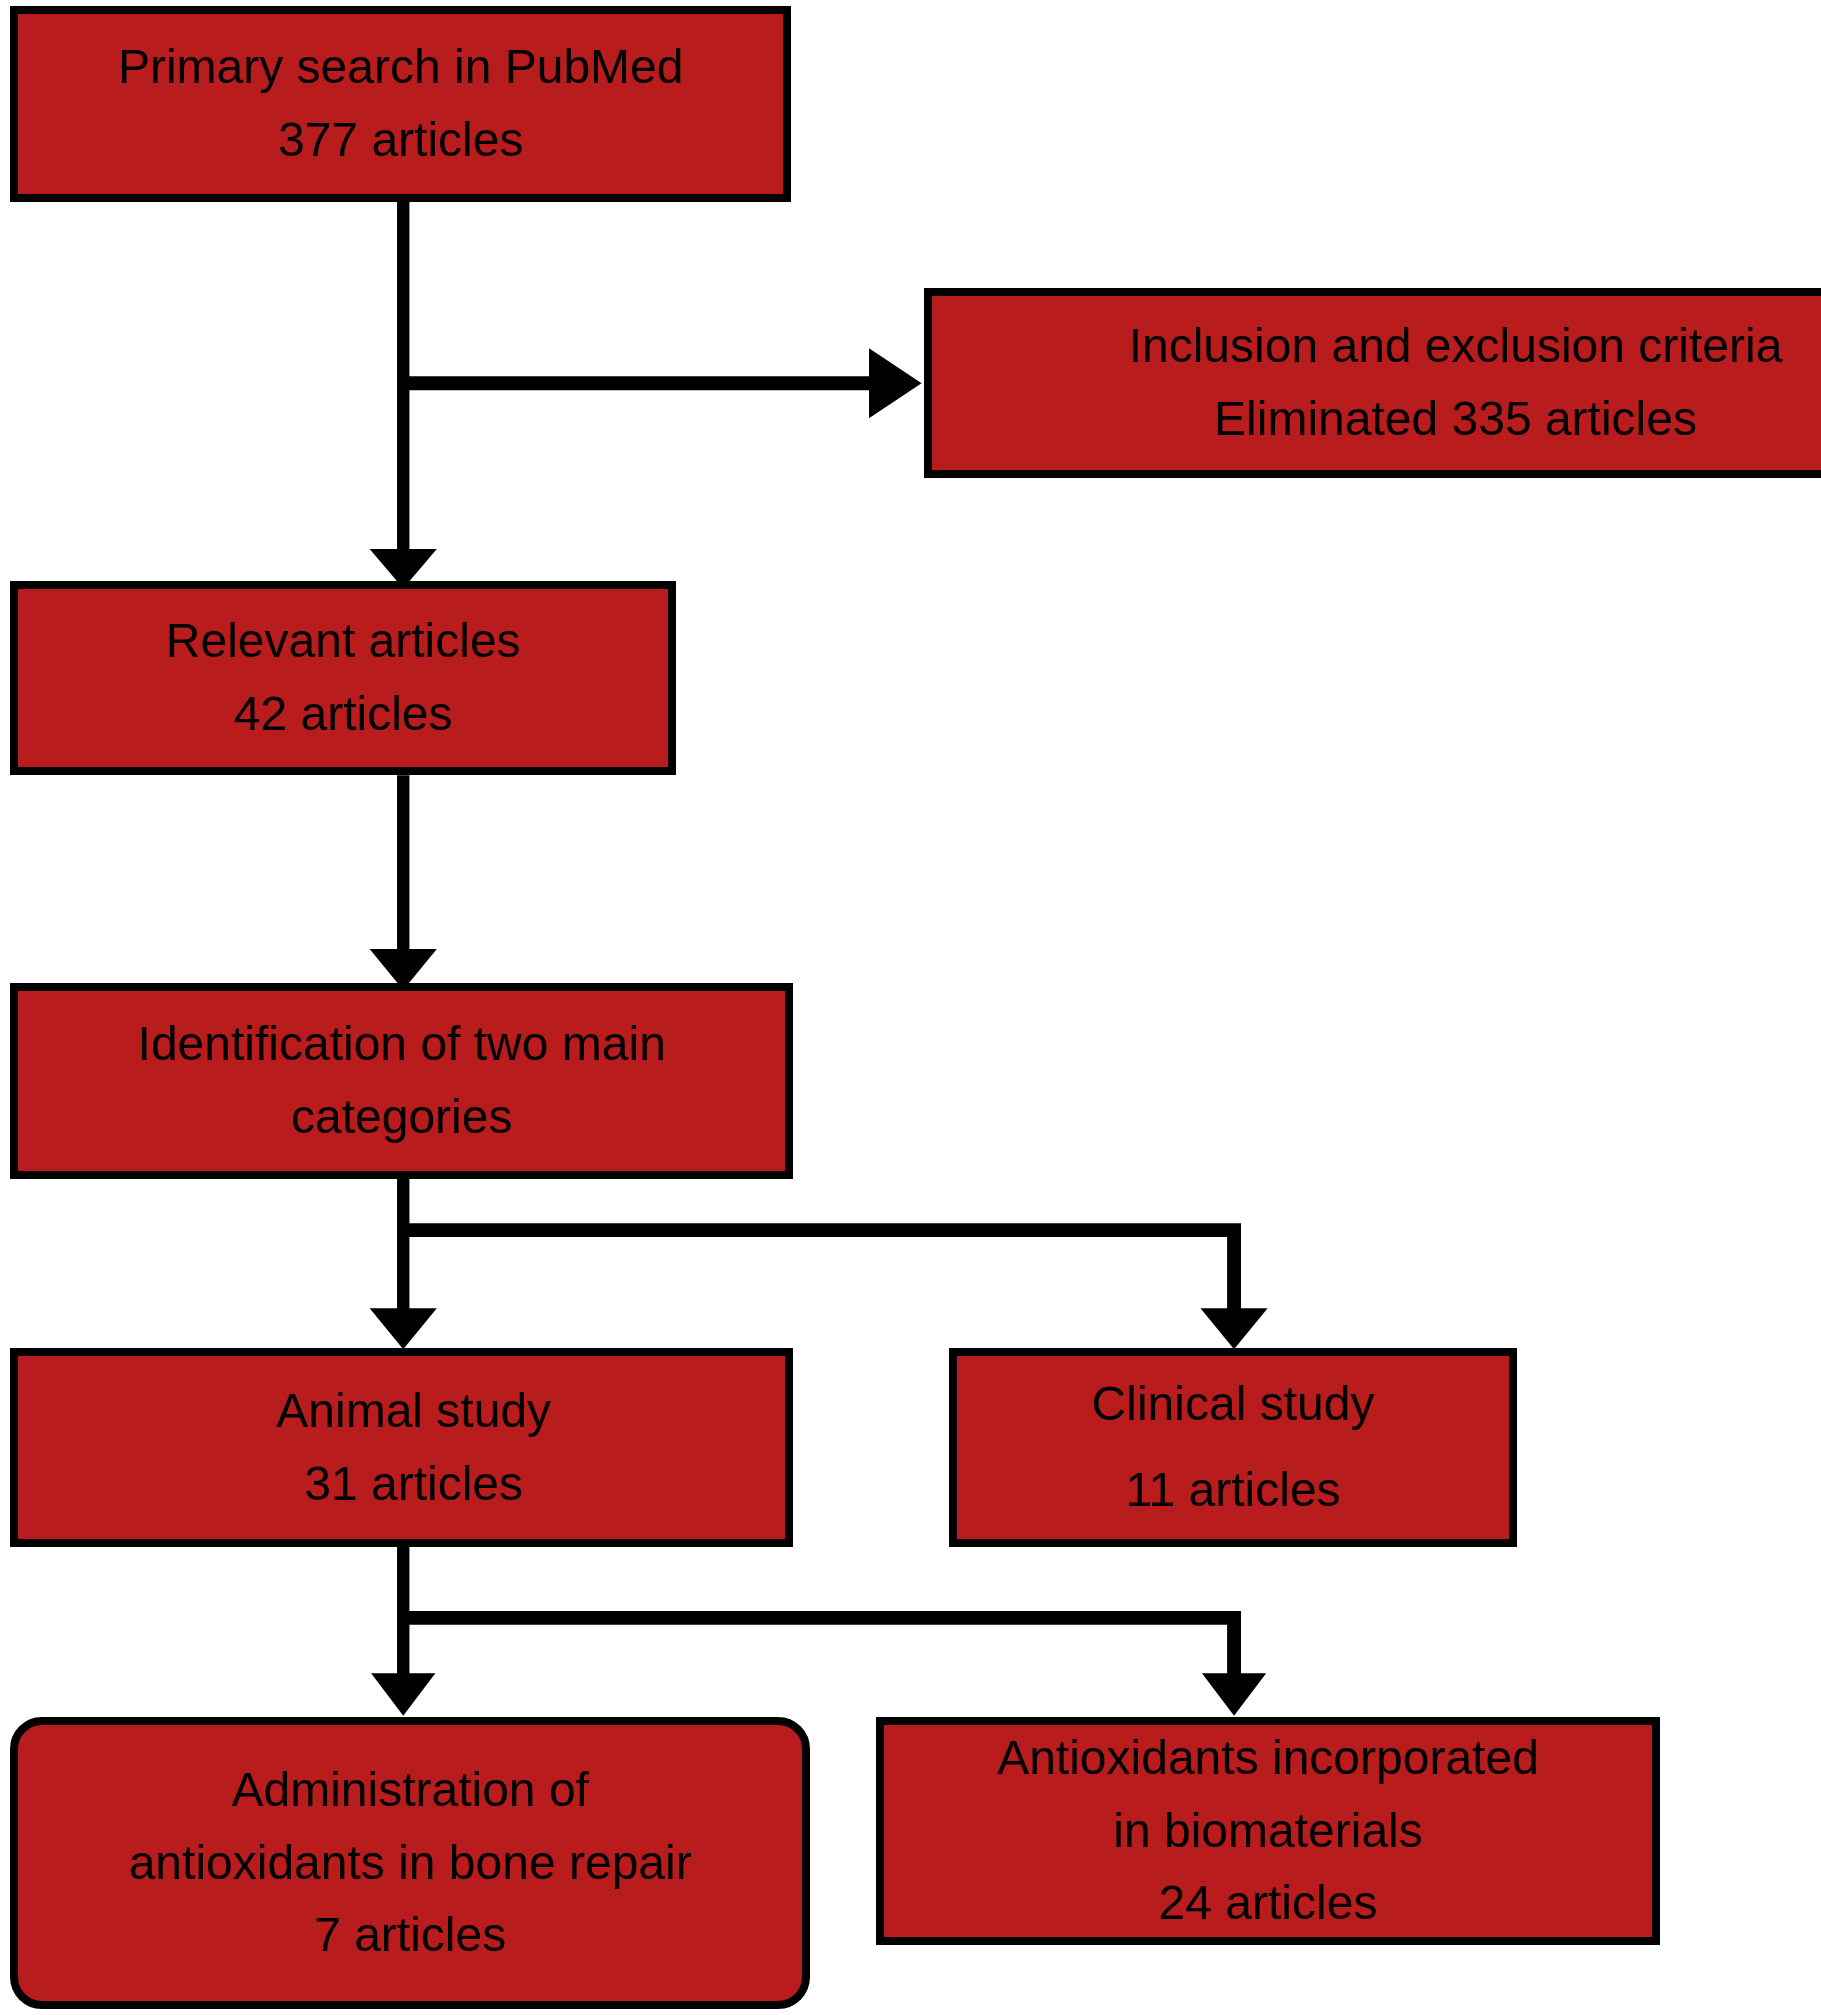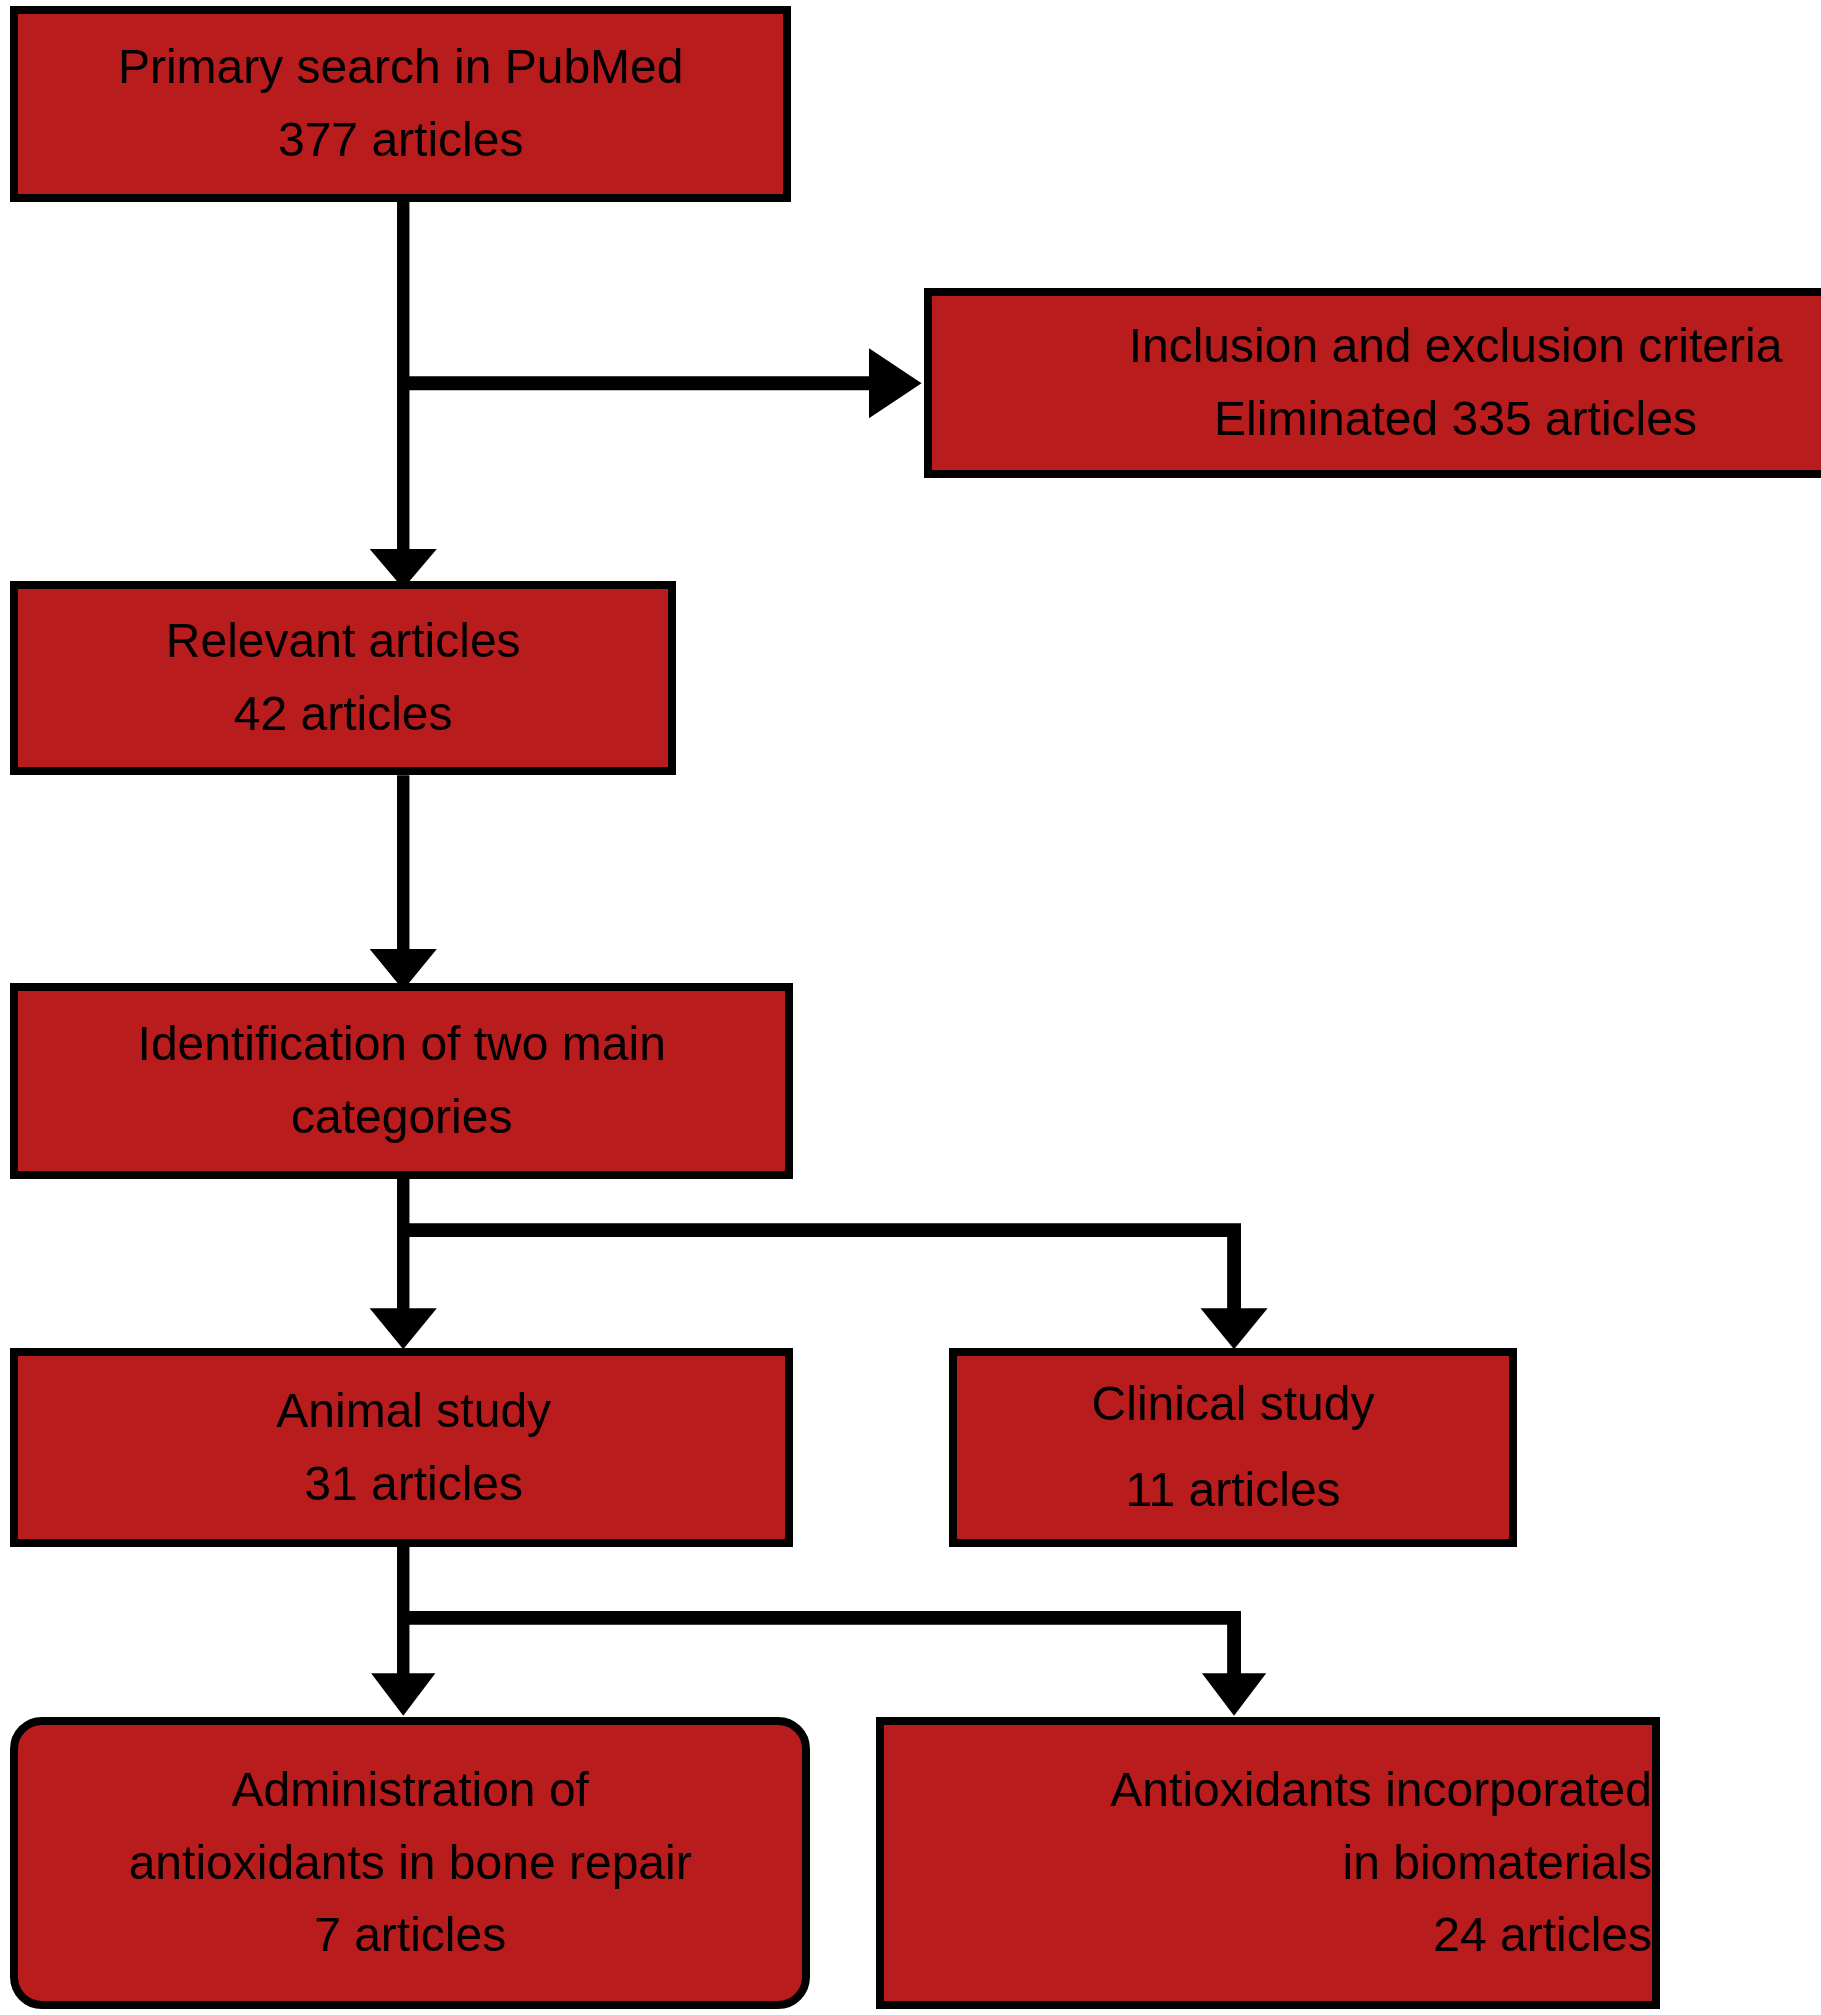--- a/index.html
+++ b/index.html
@@ -46,21 +46,21 @@
   }
 
   
   #node-primary-search   { left: 10.2px;   top: 5.8px;    width: 781px; height: 196px; }
   #node-criteria         { left: 924px; top: 288px;  width: 1063px; height: 190px; }
   #node-relevant         { left: 10.2px;   top: 581px;  width: 666px; height: 194px; }
   #node-categories       { left: 10.2px;   top: 983px; width: 783px; height: 196px; }
   #node-animal-study     { left: 10.2px;   top: 1348px; width: 783px; height: 199px; padding-left: 24px; }
   #node-clinical-study   { left: 949px; top: 1348px; width: 568px;  height: 199px; gap: 13px; }
   #node-administration   { left: 10.2px;   top: 1717px; width: 800px; height: 292px; border-radius: 32px; }
-  #node-incorporated     { left: 876px; top: 1717px; width: 784px; height: 292px; align-items: flex-end; }
+  #node-incorporated     { left: 876px; top: 1717px; width: 784px; height: 228px; }
 </style>
 </head>
 <body>
 
 <div id="canvas">
 
   <svg id="connectors" viewBox="0 0 2495 2760" width="1822" height="2015" xmlns="http://www.w3.org/2000/svg">
     <defs>
       <marker id="arrow-down" markerWidth="10" markerHeight="10" refX="5" refY="9.2" orient="auto" markerUnits="userSpaceOnUse" viewBox="0 0 10 10">
         <path d="M0.2,0 L9.8,0 L5,9.6 Z" fill="#000000"></path>

